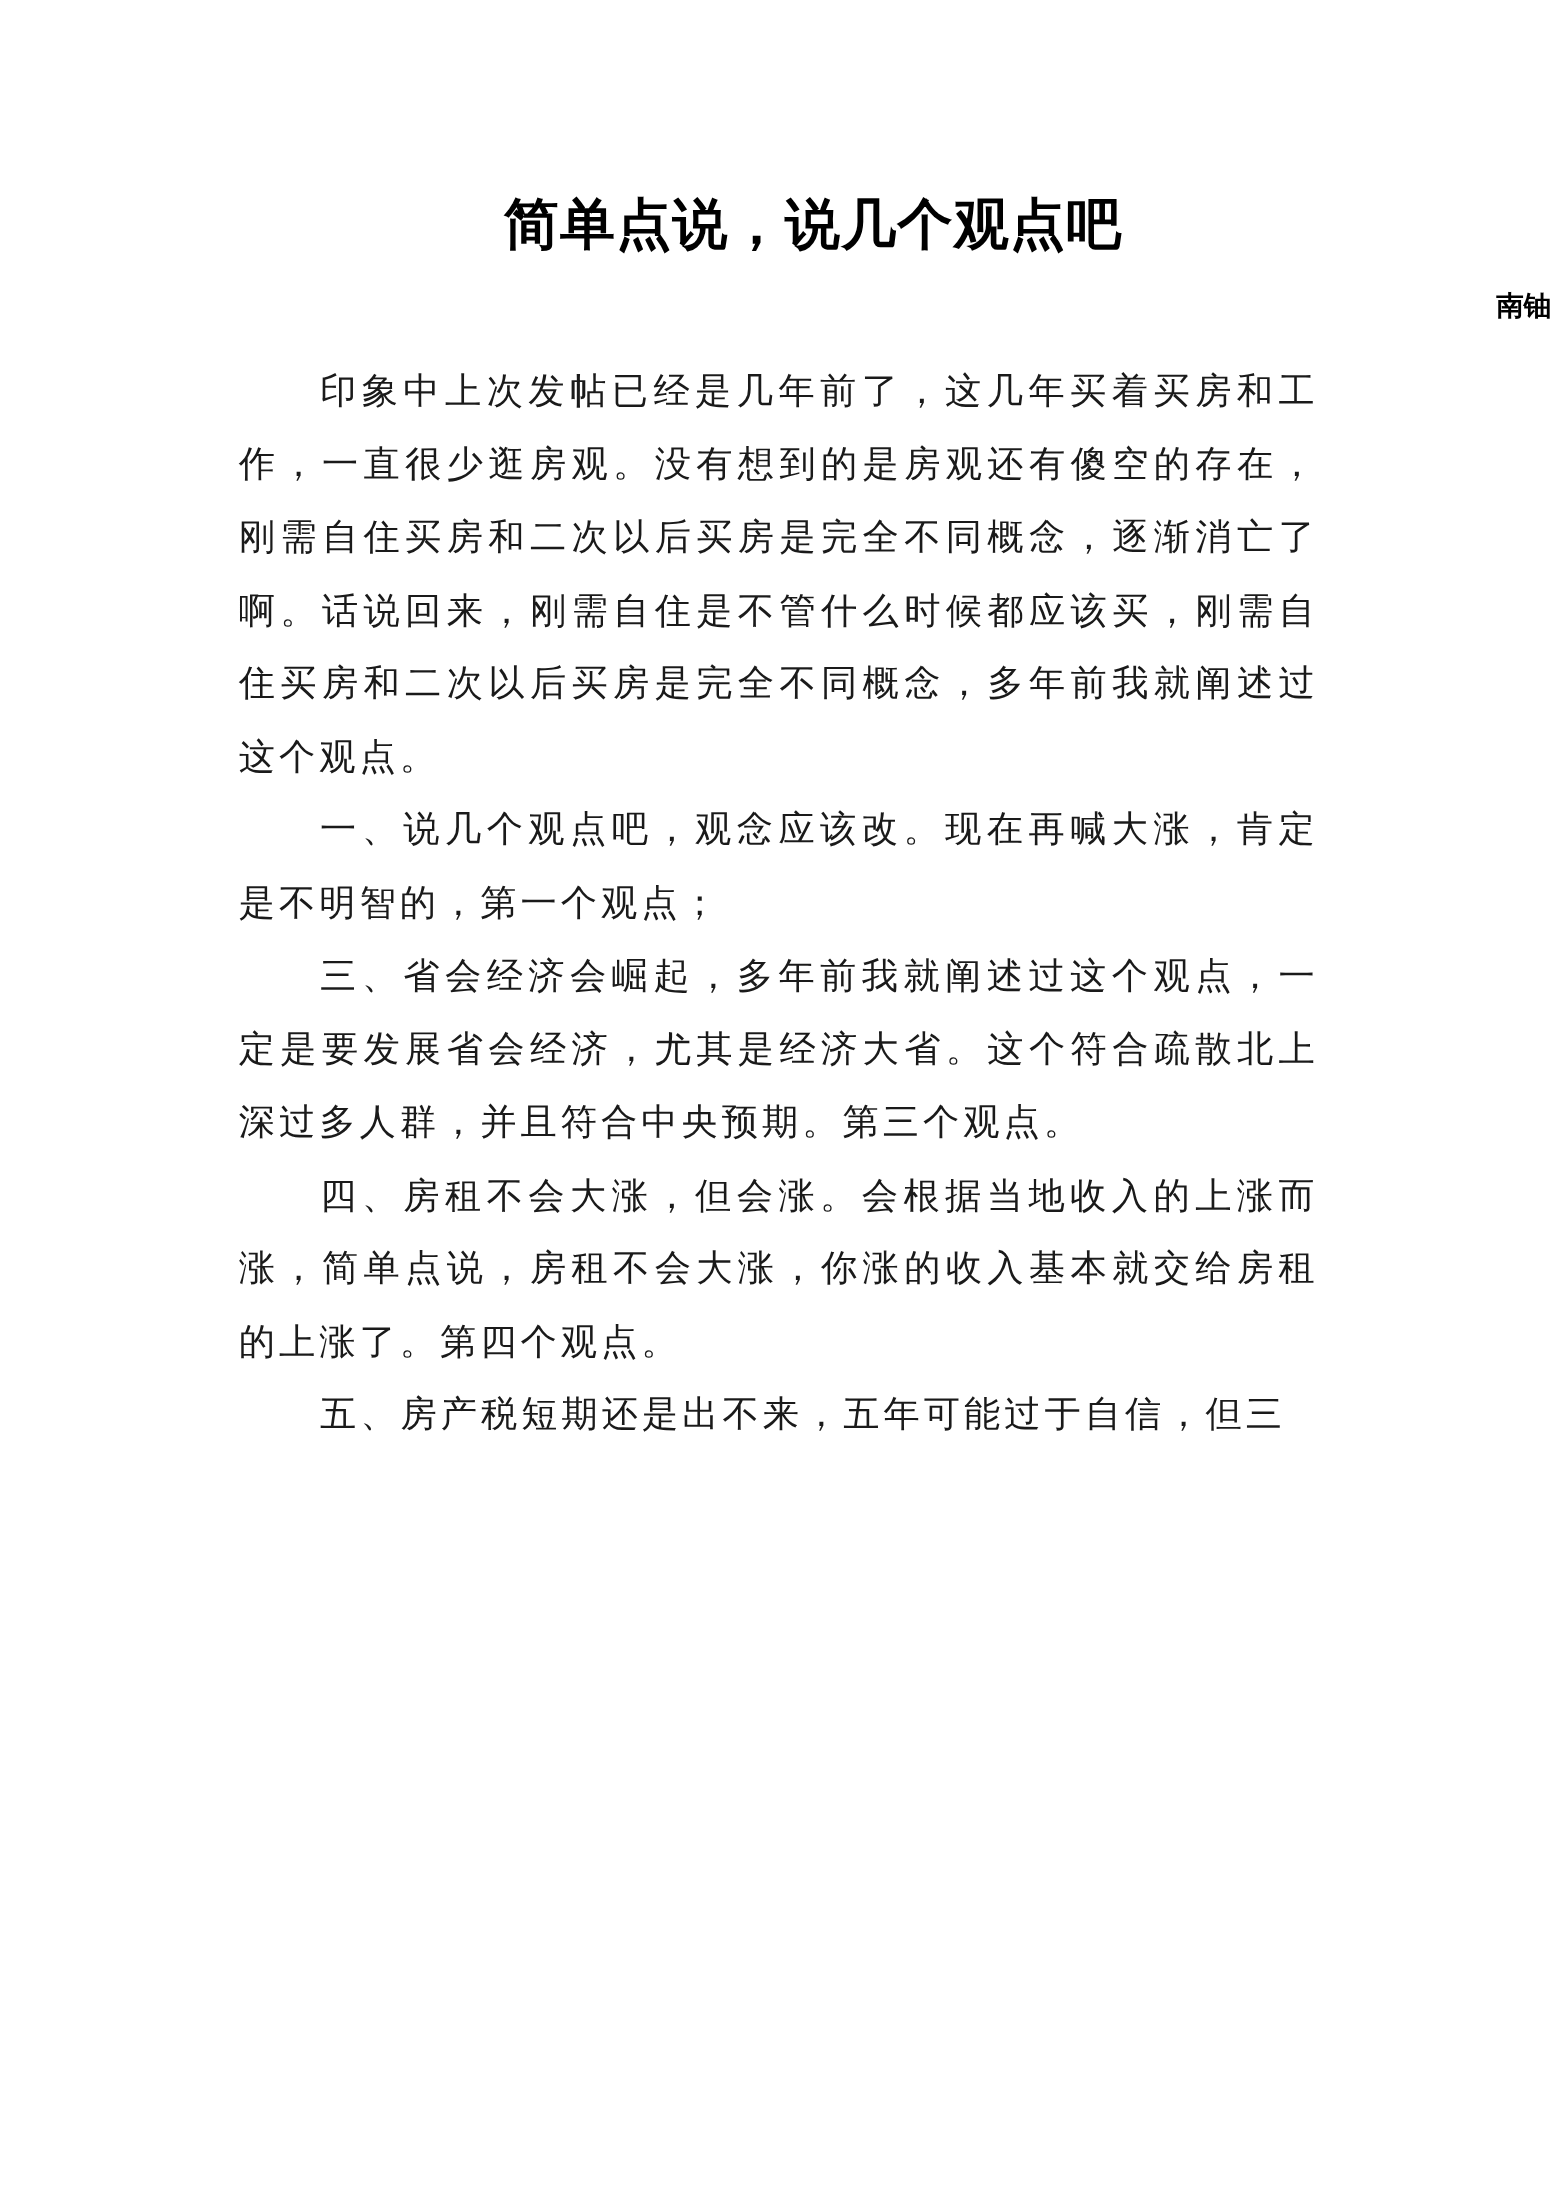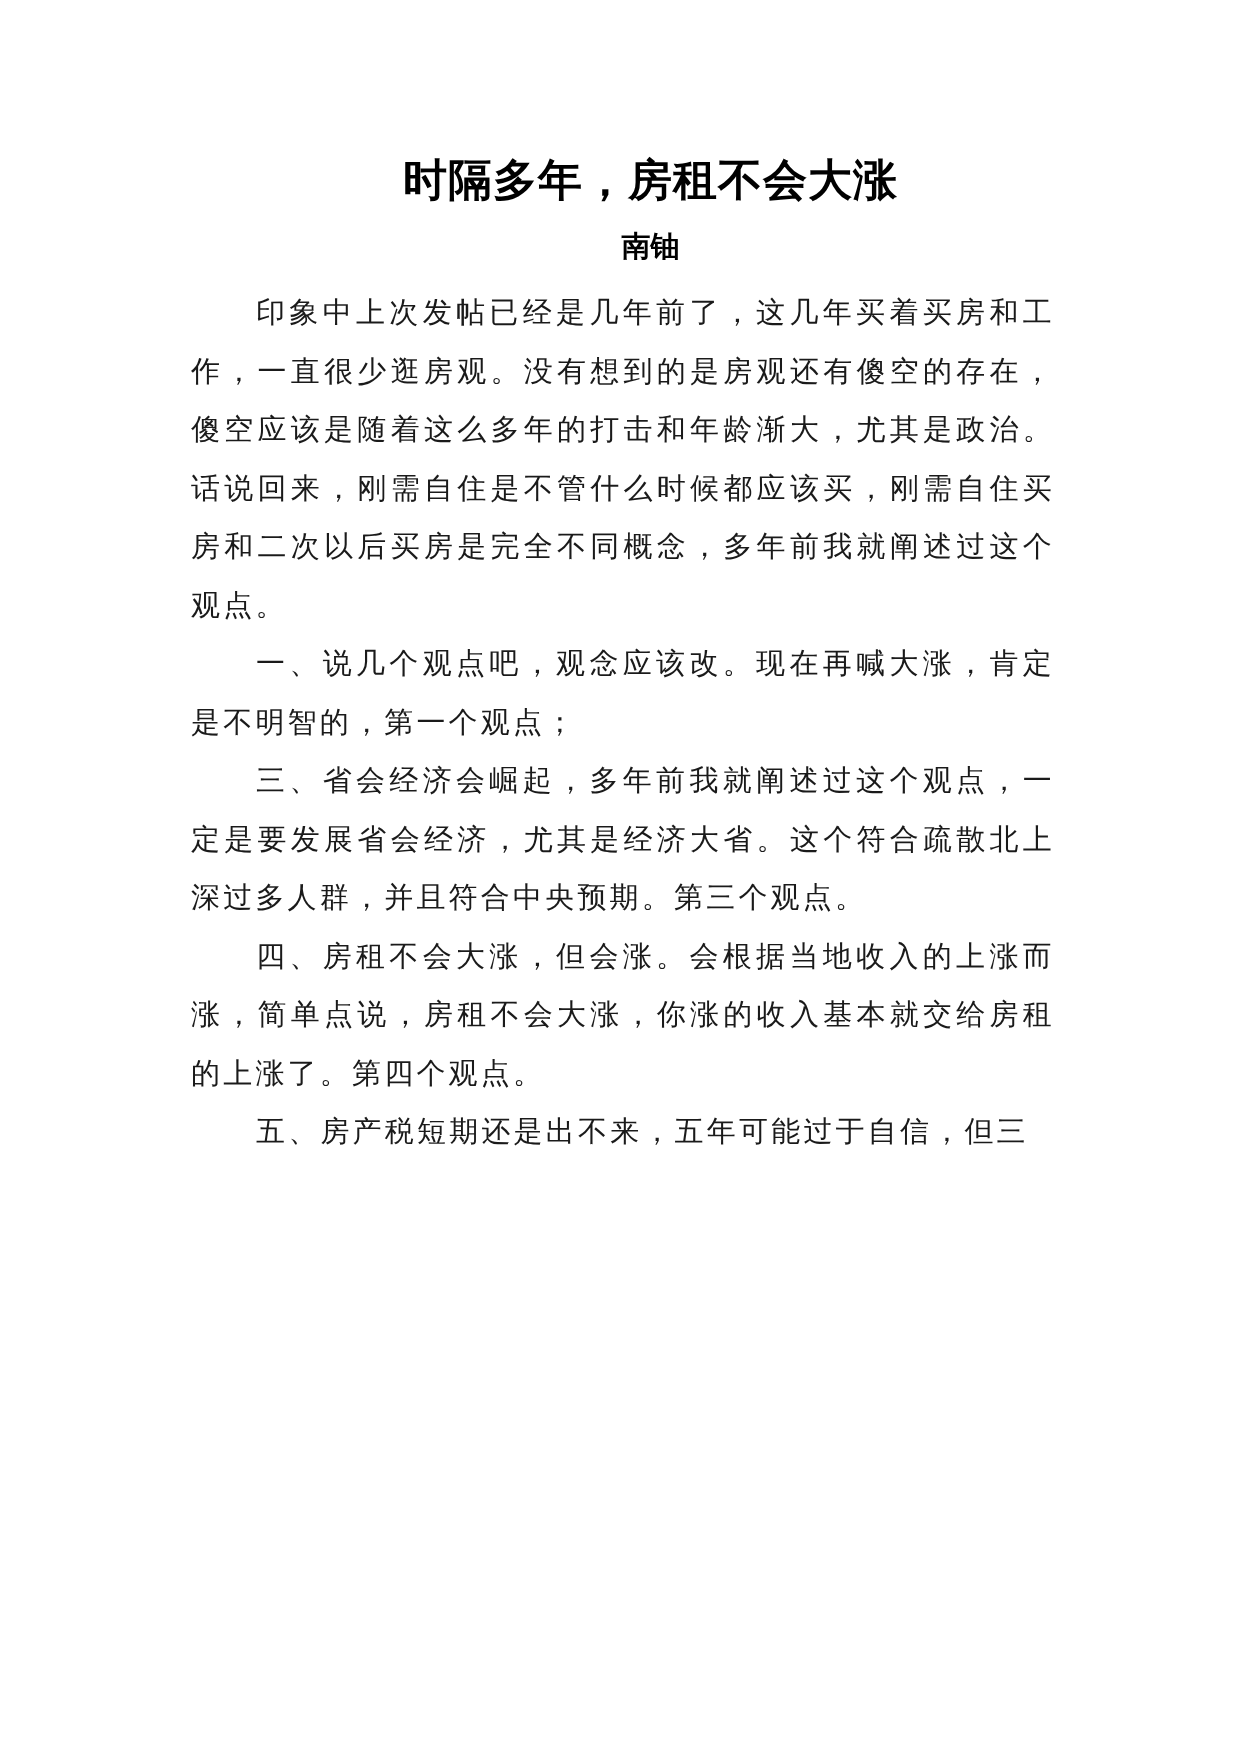--- a/index.html
+++ b/index.html
@@ -34,24 +34,24 @@
       letter-spacing: 1px;
       color: #000000;
       padding-left: 60px;
       box-sizing: border-box;
     }
     .author {
       position: absolute;
       left: 0;
       width: 1241px;
       top: 226px;
-      text-align: center;
+      text-align: right;
       font-family: "DejaVu Sans", "Liberation Sans", sans-serif;
       font-weight: bold;
-      font-size: 29px;
+      font-size: 22px;
       line-height: 40px;
       color: #000000;
       padding-left: 60px;
       box-sizing: border-box;
     }
     .body-text {
       position: absolute;
       left: 191px;
       top: 283px;
       width: 864px;
@@ -64,22 +64,22 @@
     }
     .body-text p {
       margin: 0;
       text-indent: 65px;
     }
   </style>
 </head>
 <body>
 
 <div class="page">
-  <div class="title">时隔多年，房租不会大涨</div>
+  <div class="title">简单点说，说几个观点吧</div>
   <div class="author">南铀</div>
   <div class="body-text">
-    <p>印象中上次发帖已经是几年前了，这几年买着买房和工作，一直很少逛房观。没有想到的是房观还有傻空的存在，傻空应该是随着这么多年的打击和年龄渐大，尤其是政治。话说回来，刚需自住是不管什么时候都应该买，刚需自住买房和二次以后买房是完全不同概念，多年前我就阐述过这个观点。</p>
+    <p>印象中上次发帖已经是几年前了，这几年买着买房和工作，一直很少逛房观。没有想到的是房观还有傻空的存在，刚需自住买房和二次以后买房是完全不同概念，逐渐消亡了啊。话说回来，刚需自住是不管什么时候都应该买，刚需自住买房和二次以后买房是完全不同概念，多年前我就阐述过这个观点。</p>
     <p>一、说几个观点吧，观念应该改。现在再喊大涨，肯定是不明智的，第一个观点；</p>
     <p>三、省会经济会崛起，多年前我就阐述过这个观点，一定是要发展省会经济，尤其是经济大省。这个符合疏散北上深过多人群，并且符合中央预期。第三个观点。</p>
     <p>四、房租不会大涨，但会涨。会根据当地收入的上涨而涨，简单点说，房租不会大涨，你涨的收入基本就交给房租的上涨了。第四个观点。</p>
     <p>五、房产税短期还是出不来，五年可能过于自信，但三</p>
   </div>
 </div>
 
 </body></html>

